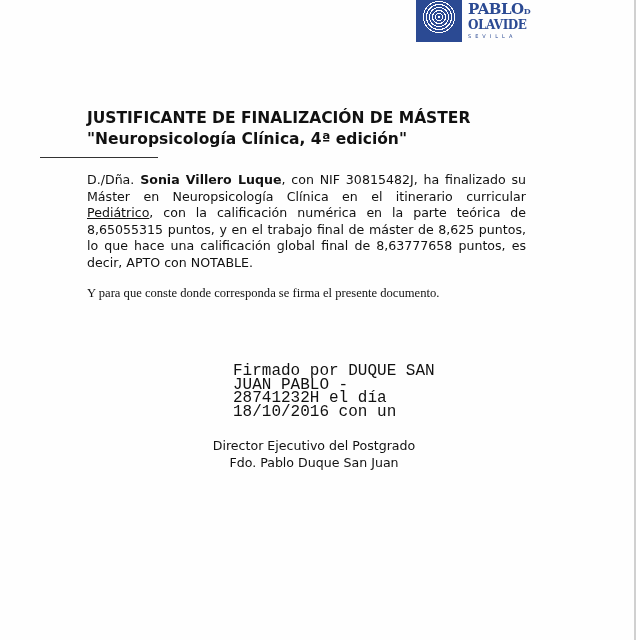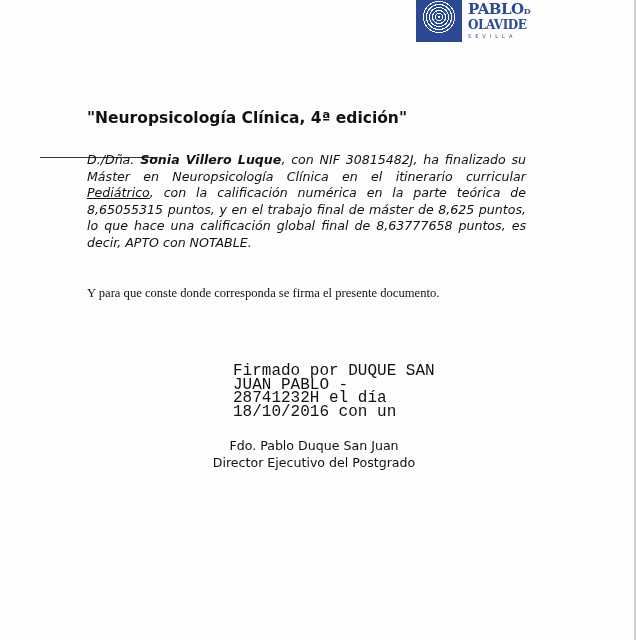--- a/index.html
+++ b/index.html
@@ -8,21 +8,21 @@
   .logo { position:absolute; left:416px; top:0; width:130px; height:42px; }
   .logo-emblem { position:absolute; left:0; top:0; width:46px; height:42px; background:#2b4a93; overflow:hidden; }
   .logo-emblem .inner { position:absolute; left:6px; top:0; width:34px; height:34px; border-radius:50%; background:repeating-radial-gradient(circle,#ffffff 0 1px,#2b4a93 1px 3px); }
   .logo-text { position:absolute; left:52px; top:2px; color:#2b4a93; font-family:"DejaVu Serif", serif; font-weight:bold; line-height:14px; letter-spacing:-0.5px; }
   .logo-text .l1 { font-size:15px; }
   .logo-text .l2 { font-size:12px; }
   .logo-text .l3 { font-size:5px; letter-spacing:4px; line-height:8px; font-family:"DejaVu Sans", sans-serif; font-weight:normal; }
   .title { position:absolute; left:87px; top:108px; font-size:15.5px; font-weight:bold; line-height:21px; color:#111; }
   .rule { position:absolute; left:40px; top:157px; width:118px; height:1px; background:#333; }
   .para { position:absolute; left:87px; width:439px; font-size:12.6px; line-height:16.5px; text-align:justify; color:#111; }
-  .p1 { top:152px;font-style:italic; }
+  .p1 { top:172px; }
   .p2 { top:285px;font-family:Liberation Serif, serif; }
   .u { text-decoration:underline; }
   .sig { position:absolute; left:233px; top:365px; font-family:"Liberation Mono", monospace; font-size:16px; line-height:13.5px; color:#111; white-space:pre; }
   .signer { position:absolute; left:180px; top:437px; width:268px; text-align:center; font-size:12.6px; line-height:17px; color:#111; }
 </style>
 </head>
 <body>
 
 <div class="edge"></div>
 
@@ -31,30 +31,31 @@
       <div class="inner"></div>
     </div>
   <div class="logo-text">
     <div class="l1"><span>PABLO</span><span style="font-size:8px">D</span></div>
     <div class="l2">OLAVIDE</div>
     <div class="l3">SEVILLA</div>
   </div>
 </div>
 
 <div class="title">
+  <div>JUSTIFICANTE DE FINALIZACIÓN DE MÁSTER</div>
   <div>"Neuropsicología Clínica, 4ª edición"</div>
 </div>
 
 <div class="rule"></div>
 
 <div class="para p1"><span>D./Dña. </span><b>Sonia Villero Luque</b><span>, con NIF 30815482J, ha finalizado su Máster en Neuropsicología Clínica en el itinerario curricular </span><span class="u">Pediátrico</span><span>, con la calificación numérica en la parte teórica de 8,65055315 puntos, y en el trabajo final de máster de 8,625 puntos, lo que hace una calificación global final de 8,63777658 puntos, es decir, APTO con NOTABLE.</span></div>
 
 <div class="para p2">Y para que conste donde corresponda se firma el presente documento.</div>
 
 <div class="sig">Firmado por DUQUE SAN
 JUAN PABLO -
 28741232H el día
 18/10/2016 con un</div>
 
 <div class="signer">
+  <div>Director Ejecutivo del Postgrado</div>
   <div>Fdo. Pablo Duque San Juan</div>
-  <div>Director Ejecutivo del Postgrado</div>
 </div>
 
 </body></html>

